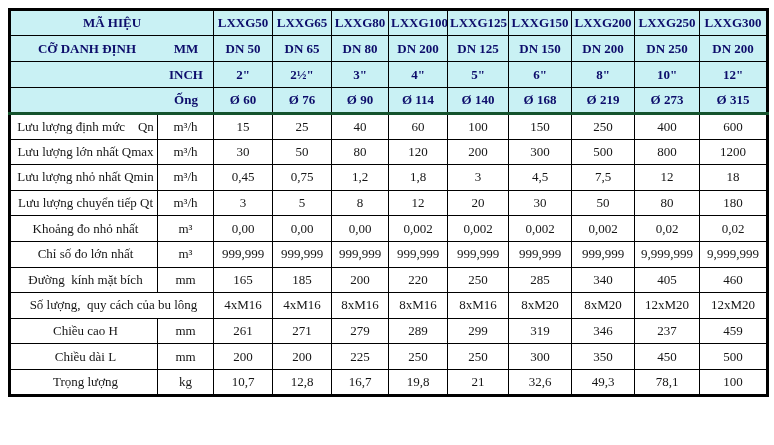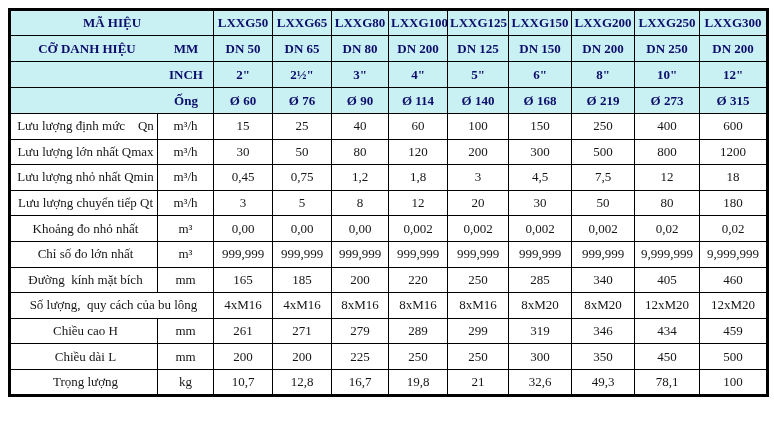--- a/index.html
+++ b/index.html
@@ -23,21 +23,21 @@
     padding:0 2px;
     box-sizing:border-box;
   }
   thead th{
     background:#c9f1f4;
     color:#0d0d6b;
     font-weight:bold;
     height:26px;
     text-align:center;
   }
-  thead{border-bottom:1px solid #14532d;}
+  thead{border-bottom:3px solid #14532d;}
   tbody td{
     height:25.6px;
     text-align:center;
     color:#161616;
   }
   td.lab{
     text-align:center;
     padding-left:5px;
     white-space:pre;
   }
@@ -76,21 +76,21 @@
           <th>LXXG100</th>
           <th>LXXG125</th>
           <th>LXXG150</th>
           <th>LXXG200</th>
           <th>LXXG250</th>
           <th>LXXG300</th>
         </tr>
       <tr>
         <th colspan="2">
           <div class="split">
-            <span class="part-a">CỠ DANH HIỆU</span>
+            <span class="part-a">CỠ DANH ĐỊNH</span>
             <span class="part-b">MM</span>
           </div>
         </th>
       <th>DN 50</th>
           <th>DN 65</th>
           <th>DN 80</th>
           <th>DN 200</th>
           <th>DN 125</th>
           <th>DN 150</th>
           <th>DN 200</th>
@@ -239,21 +239,21 @@
         <tr>
           <td class="lab">Chiều cao H</td>
           <td>mm</td>
           <td>261</td>
           <td>271</td>
           <td>279</td>
           <td>289</td>
           <td>299</td>
           <td>319</td>
           <td>346</td>
-          <td>434</td>
+          <td>237</td>
           <td>459</td>
         </tr>
         <tr>
           <td class="lab">Chiều dài L</td>
           <td>mm</td>
           <td>200</td>
           <td>200</td>
           <td>225</td>
           <td>250</td>
           <td>250</td>

